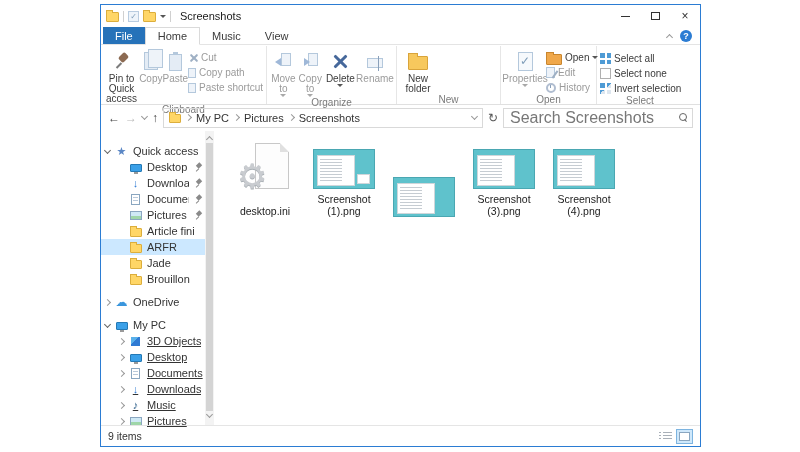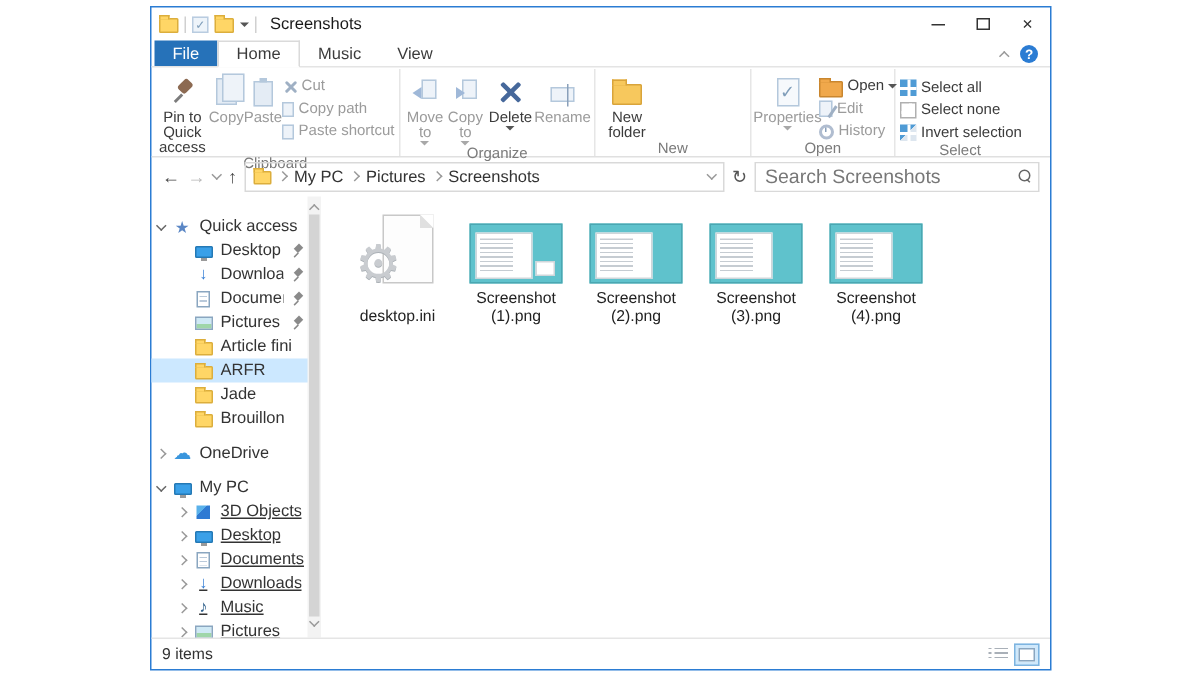--- a/index.html
+++ b/index.html
@@ -84,21 +84,21 @@
 
   
   .addr { height:25px; display:flex; align-items:center; gap:5px; padding:0 7px; }
   .nav-ic { font-size:12px; color:#444; }
   .nav-ic.dis { color:#b8b8b8; }
   .crumbbar { flex:1; height:20px; border:1px solid #d9d9d9; display:flex; align-items:center; gap:5px; padding:0 5px; }
   .crumb { color:#333; }
   .crumb-end { margin-left:auto; display:flex; align-items:center; gap:4px; }
   .refresh { font-size:12px; color:#555; }
   .searchbox { width:190px; height:20px; border:1px solid #d9d9d9; position:relative; }
-  .searchbox input { width:100%; height:100%; border:none; outline:none; padding:0 20px 0 6px; font-size:13px; color:#333; font-family:"Liberation Sans",sans-serif; }
+  .searchbox input { width:100%; height:100%; border:none; outline:none; padding:0 20px 0 6px; font-size:16px; color:#333; font-family:"Liberation Sans",sans-serif; }
   .searchbox input::placeholder { color:#777; }
   .mag { position:absolute; right:5px; top:4px; width:8px; height:8px; }
   .mag::before { content:""; position:absolute; left:0; top:0; width:6px; height:6px; border:1px solid #666; border-radius:50%; }
   .mag::after { content:""; position:absolute; right:0; bottom:0; width:3px; height:1px; background:#666; transform:rotate(45deg); }
 
   
   .main { position:absolute; top:126px; bottom:21px; left:0; right:0; display:flex; }
   .sidebar { width:113px; position:relative; padding-top:12px; flex:0 0 auto; }
   .srow { height:16px; display:flex; align-items:center; gap:5px; padding-left:4px; white-space:nowrap; color:#333; }
   .srow .lbl { overflow:hidden; }
@@ -478,21 +478,20 @@
           <span class="thumb-ic">
               <span class="tw"></span>
               <span class="pop"></span>
             </span>
           <span class="fname">Screenshot (1).png</span>
         </div>
         <div class="fitem png-item">
           <span class="thumb-ic">
               <span class="tw"></span>
             </span>
-          <span class="fname">Screenshot (2).png</span>
         </div>
         <div class="fitem png-item">
           <span class="thumb-ic">
               <span class="tw"></span>
             </span>
           <span class="fname">Screenshot (3).png</span>
         </div>
         <div class="fitem png-item">
           <span class="thumb-ic">
               <span class="tw"></span>

